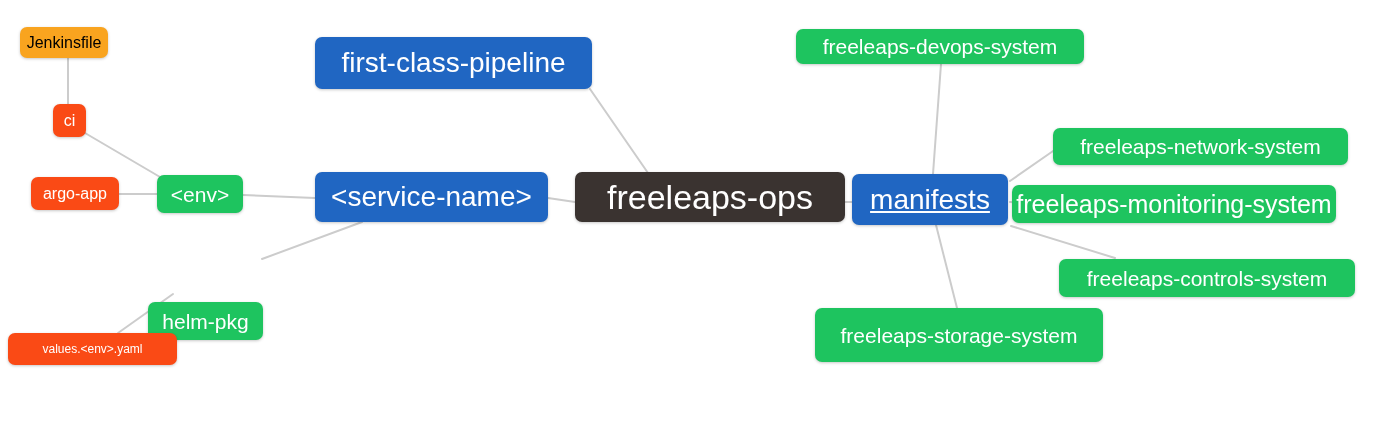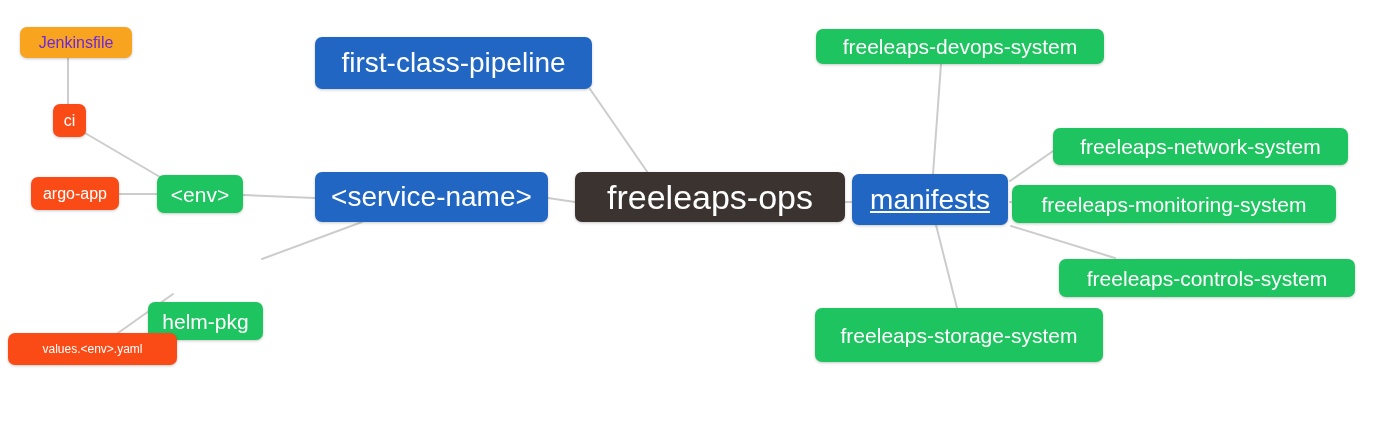--- a/index.html
+++ b/index.html
@@ -59,20 +59,20 @@
     </svg>
 
 <div class="node" style="left: 575px; top: 172px; width: 270px; height: 50px; font-size: 34px; background: rgb(58, 51, 48); color: rgb(255, 255, 255);">freeleaps-ops</div>
     <div class="node" style="left: 315px; top: 172px; width: 233px; height: 50px; font-size: 28px; background: rgb(32, 102, 194); color: rgb(255, 255, 255);">&lt;service-name&gt;</div>
     <div class="node" style="left: 315px; top: 37px; width: 277px; height: 52px; font-size: 28px; background: rgb(32, 102, 194); color: rgb(255, 255, 255);">first-class-pipeline</div>
     <div class="node" style="left: 852px; top: 174px; width: 156px; height: 51px; font-size: 28px; background: rgb(32, 102, 194); color: rgb(255, 255, 255); text-decoration: underline;">manifests</div>
     <div class="node" style="left: 157px; top: 175px; width: 86px; height: 38px; font-size: 21px; background: rgb(30, 196, 95); color: rgb(255, 255, 255);">&lt;env&gt;</div>
     <div class="node" style="left: 148px; top: 257px; width: 115px; height: 38px; font-size: 21px; background: rgb(30, 196, 95); color: rgb(255, 255, 255); margin-top: 45px;">helm-pkg</div>
     <div class="node" style="left: 53px; top: 104px; width: 33px; height: 33px; font-size: 16px; background: rgb(250, 74, 21); color: rgb(255, 255, 255);">ci</div>
     <div class="node" style="left: 31px; top: 177px; width: 88px; height: 33px; font-size: 16px; background: rgb(250, 74, 21); color: rgb(255, 255, 255);">argo-app</div>
-    <div class="node" style="left: 20px; top: 27px; width: 112px; height: 31px; font-size: 16px; background: rgb(249, 164, 31); color: #6d28d9;">Jenkinsfile</div>
+    <div class="node" style="left: 20px; top: 27px; width: 88px; height: 31px; font-size: 16px; background: rgb(249, 164, 31); color: #000000;">Jenkinsfile</div>
     <div class="node" style="left: 8px; top: 333px; width: 169px; height: 32px; font-size: 12px; background: rgb(250, 74, 21); color: rgb(255, 255, 255);">values.&lt;env&gt;.yaml</div>
-    <div class="node" style="left: 796px; top: 29px; width: 288px; height: 35px; font-size: 21px; background: rgb(30, 196, 95); color: rgb(255, 255, 255); margin-left: 20px;">freeleaps-devops-system</div>
+    <div class="node" style="left: 796px; top: 29px; width: 288px; height: 35px; font-size: 21px; background: rgb(30, 196, 95); color: rgb(255, 255, 255);">freeleaps-devops-system</div>
     <div class="node" style="left: 1053px; top: 112px; width: 295px; height: 37px; font-size: 21px; background: rgb(30, 196, 95); color: rgb(255, 255, 255); margin-top: 16px;">freeleaps-network-system</div>
-    <div class="node" style="left: 1012px; top: 185px; width: 324px; height: 38px; font-size: 21px; background: rgb(30, 196, 95); color: rgb(255, 255, 255);">freeleaps-monitoring-system</div>
+    <div class="node" style="left: 1012px; top: 185px; width: 324px; height: 38px; font-size: 25px; background: rgb(30, 196, 95); color: rgb(255, 255, 255);">freeleaps-monitoring-system</div>
     <div class="node" style="left: 1059px; top: 259px; width: 296px; height: 38px; font-size: 21px; background: rgb(30, 196, 95); color: rgb(255, 255, 255);">freeleaps-controls-system</div>
     <div class="node" style="left: 815px; top: 308px; width: 288px; height: 54px; font-size: 21px; background: rgb(30, 196, 95); color: rgb(255, 255, 255);">freeleaps-storage-system</div>
   </div>
 
 </body></html>

